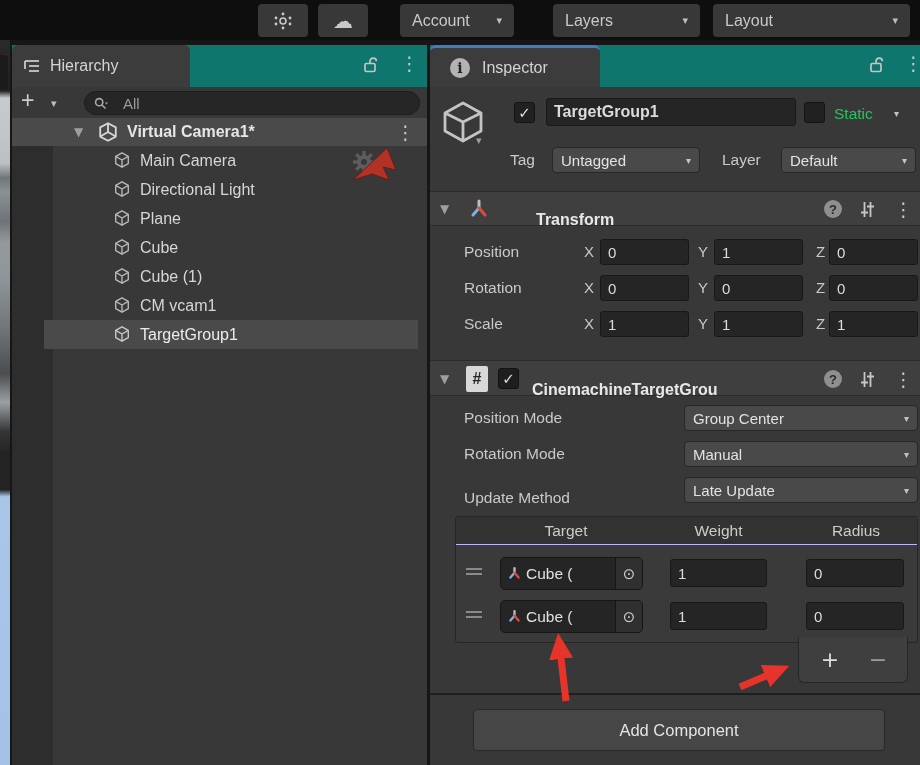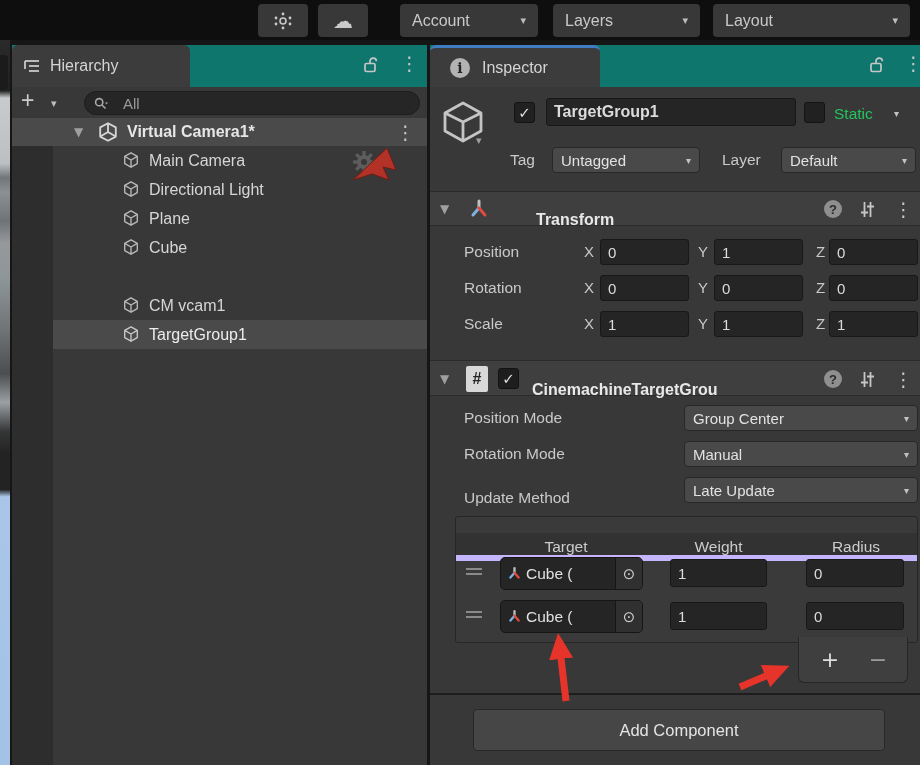--- a/index.html
+++ b/index.html
@@ -26,21 +26,21 @@
   .kebab{position:absolute;color:#c8c8c8;font-size:19px;line-height:1;font-family:"DejaVu Sans",sans-serif;}
 
   
   #hier-search{position:absolute;left:72px;top:46px;width:336px;height:24px;background:#262626;
        border:1px solid #1d1d1d;border-radius:12px;}
   #hier-search input{position:absolute;left:36px;top:0;width:290px;height:22px;background:transparent;
        border:none;outline:none;color:#cfcfcf;font-size:15px;font-family:inherit;}
   #hier-search input::placeholder{color:#9a9a9a;opacity:1;}
   .scene-row{position:absolute;left:0;top:73px;width:415px;height:28px;background:#4a4a4a;}
   .h-gutter{position:absolute;left:0;top:101px;width:41px;height:619px;background:#2d2d2d;}
-  .h-row{position:absolute;left:41px;width:374px;height:29px;color:#d6d6d6;font-size:16px;}
+  .h-row{position:absolute;left:32px;width:374px;height:29px;color:#d6d6d6;font-size:16px;}
   .h-row.sel{background:#4a4a4a;color:#ececec;}
   .h-row .lbl{position:absolute;left:96px;top:0;line-height:29px;}
   .h-row svg{position:absolute;left:69px;top:5px;}
   .fold{color:#9f9f9f;font-size:12px;line-height:1;font-family:"DejaVu Sans",sans-serif;}
 
   
   .dd{position:absolute;background:#494949;border:1px solid #272727;border-radius:4px;
       display:flex;align-items:center;padding:0 8px;color:#e2e2e2;font-size:15px;}
   .dd .caret{margin-left:auto;color:#c2c2c2;font-size:10px;font-family:"DejaVu Sans",sans-serif;}
   .ifield{background:#252525;border:1px solid #181818;border-radius:3px;color:#dcdcdc;
@@ -55,21 +55,21 @@
   .rowlbl{position:absolute;color:#c9c9c9;font-size:15.5px;line-height:26px;}
   .axis{position:absolute;color:#c9c9c9;font-size:15px;line-height:26px;}
   .script-ic{position:absolute;width:22px;height:26px;background:#d8d8d8;border-radius:2px;
       color:#232323;font-weight:700;font-size:16px;display:flex;align-items:center;justify-content:center;}
   .info-ic{position:absolute;width:20px;height:20px;border-radius:50%;background:#b3b3b3;color:#262626;
       font-weight:700;font-size:14px;display:flex;align-items:center;justify-content:center;font-family:"DejaVu Serif",serif;}
 
   
   #ttable{position:absolute;left:25px;top:471px;width:463px;height:127px;background:#3a3a3a;
       border:1px solid #262626;border-radius:3px;}
-  #thead{position:absolute;left:0;top:16px;width:100%;height:28px;background:#323232;border-bottom:6px solid #c4b5fd;}
+  #thead{position:absolute;left:0;top:0;width:100%;height:28px;background:#323232;border-bottom:1px solid #c4b5fd;}
   .th{position:absolute;top:0;line-height:28px;text-align:center;color:#cccccc;font-size:15.5px;}
   .drag{position:absolute;width:16px;height:7px;border-top:2px solid #8a8a8a;border-bottom:2px solid #8a8a8a;}
   .objfield{position:absolute;height:33px;background:#252525;border:1px solid #161616;border-radius:5px;
       display:flex;align-items:center;overflow:hidden;}
   .objfield .otxt{color:#e0e0e0;font-size:15.5px;margin-left:4px;white-space:nowrap;}
   .objpick{margin-left:auto;width:27px;height:33px;background:#303030;border-left:1px solid #161616;
       display:flex;align-items:center;justify-content:center;color:#d0d0d0;font-size:15px;}
   #tfoot{position:absolute;left:368px;top:592px;width:110px;height:46px;background:#3f3f3f;
       border:1px solid #262626;border-top:none;border-radius:0 0 6px 6px;}
   #tfoot .pm{position:absolute;top:0;width:46px;height:44px;display:flex;align-items:center;justify-content:center;
@@ -106,21 +106,21 @@
           <circle cx="4" cy="8" r="1.4"></circle>
             <circle cx="4" cy="14" r="1.4"></circle>
           <circle cx="18" cy="8" r="1.4"></circle>
             <circle cx="18" cy="14" r="1.4"></circle>
         </g>
       </svg>
     </div>
     <div class="tbtn" style="left:318px;width:50px;font-size:20px;">
       <span class="icon">☁</span>
     </div>
-    <div class="tbtn tdd" style="left:400px;width:138px;">
+    <div class="tbtn tdd" style="left:400px;width:114px;">
       <span>Account</span>
       <span class="caret icon">▾</span>
     </div>
     <div class="tbtn tdd" style="left:553px;width:147px;">
       <span>Layers</span>
       <span class="caret icon">▾</span>
     </div>
     <div class="tbtn tdd" style="left:713px;width:197px;">
       <span>Layout</span>
       <span class="caret icon">▾</span>
@@ -207,20 +207,29 @@
       <span class="lbl">Cube</span>
     </div>
     <div class="h-row" style="top:159px;">
       <svg width="18" height="18" viewBox="0 0 20 20">
           <g stroke="#b9b9b9" stroke-width="1.5" fill="none" stroke-linejoin="round">
             <path d="M10 2 L17 6 V14 L10 18 L3 14 V6 Z"></path>
             <path d="M10 10 L17 6 M10 10 L3 6 M10 10 V18"></path>
           </g>
         </svg>
       <span class="lbl">Plane</span>
+    </div>
+    <div class="h-row" style="top:217px;">
+      <svg width="18" height="18" viewBox="0 0 20 20">
+          <g stroke="#b9b9b9" stroke-width="1.5" fill="none" stroke-linejoin="round">
+            <path d="M10 2 L17 6 V14 L10 18 L3 14 V6 Z"></path>
+            <path d="M10 10 L17 6 M10 10 L3 6 M10 10 V18"></path>
+          </g>
+        </svg>
+      <span class="lbl">Cube (1)</span>
     </div>
     <div class="h-row" style="top:246px;">
       <svg width="18" height="18" viewBox="0 0 20 20">
           <g stroke="#b9b9b9" stroke-width="1.5" fill="none" stroke-linejoin="round">
             <path d="M10 2 L17 6 V14 L10 18 L3 14 V6 Z"></path>
             <path d="M10 10 L17 6 M10 10 L3 6 M10 10 V18"></path>
           </g>
         </svg>
       <span class="lbl">CM vcam1</span>
     </div>

